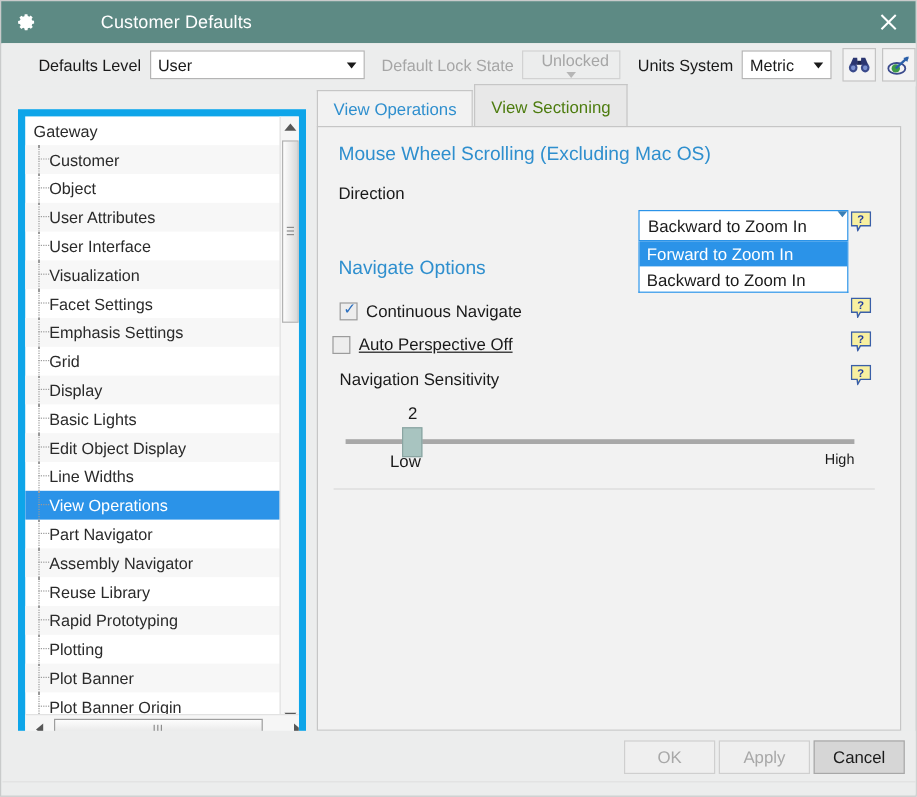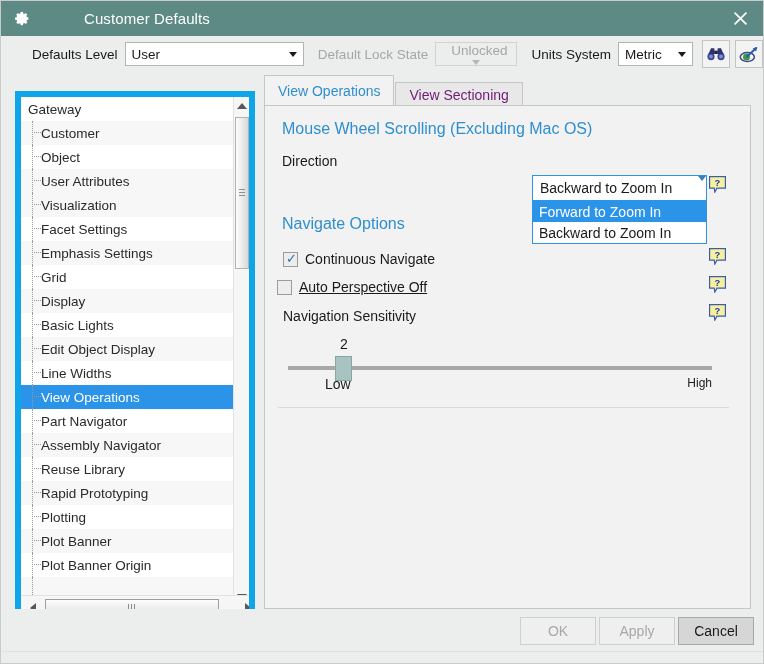--- a/index.html
+++ b/index.html
@@ -285,30 +285,30 @@
     width: 487px; height: 534px;
   }
   #tabstrip {
     position: absolute;
     left: 0; top: 0;
     height: 31px;
     display: flex;
     align-items: flex-end;
   }
   .tab {
-    height: 24px;
+    height: 36px;
     padding: 0 13px;
     display: flex;
     align-items: center;
     font-size: 14px;
     box-sizing: border-box;
     border: 1px solid #c6c6c6;
     border-bottom: none;
     background: #e8e8e8;
-    color: #701a75;
+    color: #4d7c0f;
     cursor: pointer;
     margin-right: 1px;
   }
   .tab.active {
     height: 31px;
     background: #f2f2f2;
     color: #2f8fce;
     border-color: #c6c6c6;
   }
   #tabcontent {
@@ -583,20 +583,25 @@
         <div class="tree-row child">
           <span class="vline"></span>
           <span class="conn"></span>
           <span class="lbl">Object</span>
         </div>
         <div class="tree-row child alt">
           <span class="vline"></span>
           <span class="conn"></span>
           <span class="lbl">User Attributes</span>
         </div>
+        <div class="tree-row child">
+          <span class="vline"></span>
+          <span class="conn"></span>
+          <span class="lbl">User Interface</span>
+        </div>
         <div class="tree-row child alt">
           <span class="vline"></span>
           <span class="conn"></span>
           <span class="lbl">Visualization</span>
         </div>
         <div class="tree-row child">
           <span class="vline"></span>
           <span class="conn"></span>
           <span class="lbl">Facet Settings</span>
         </div>

